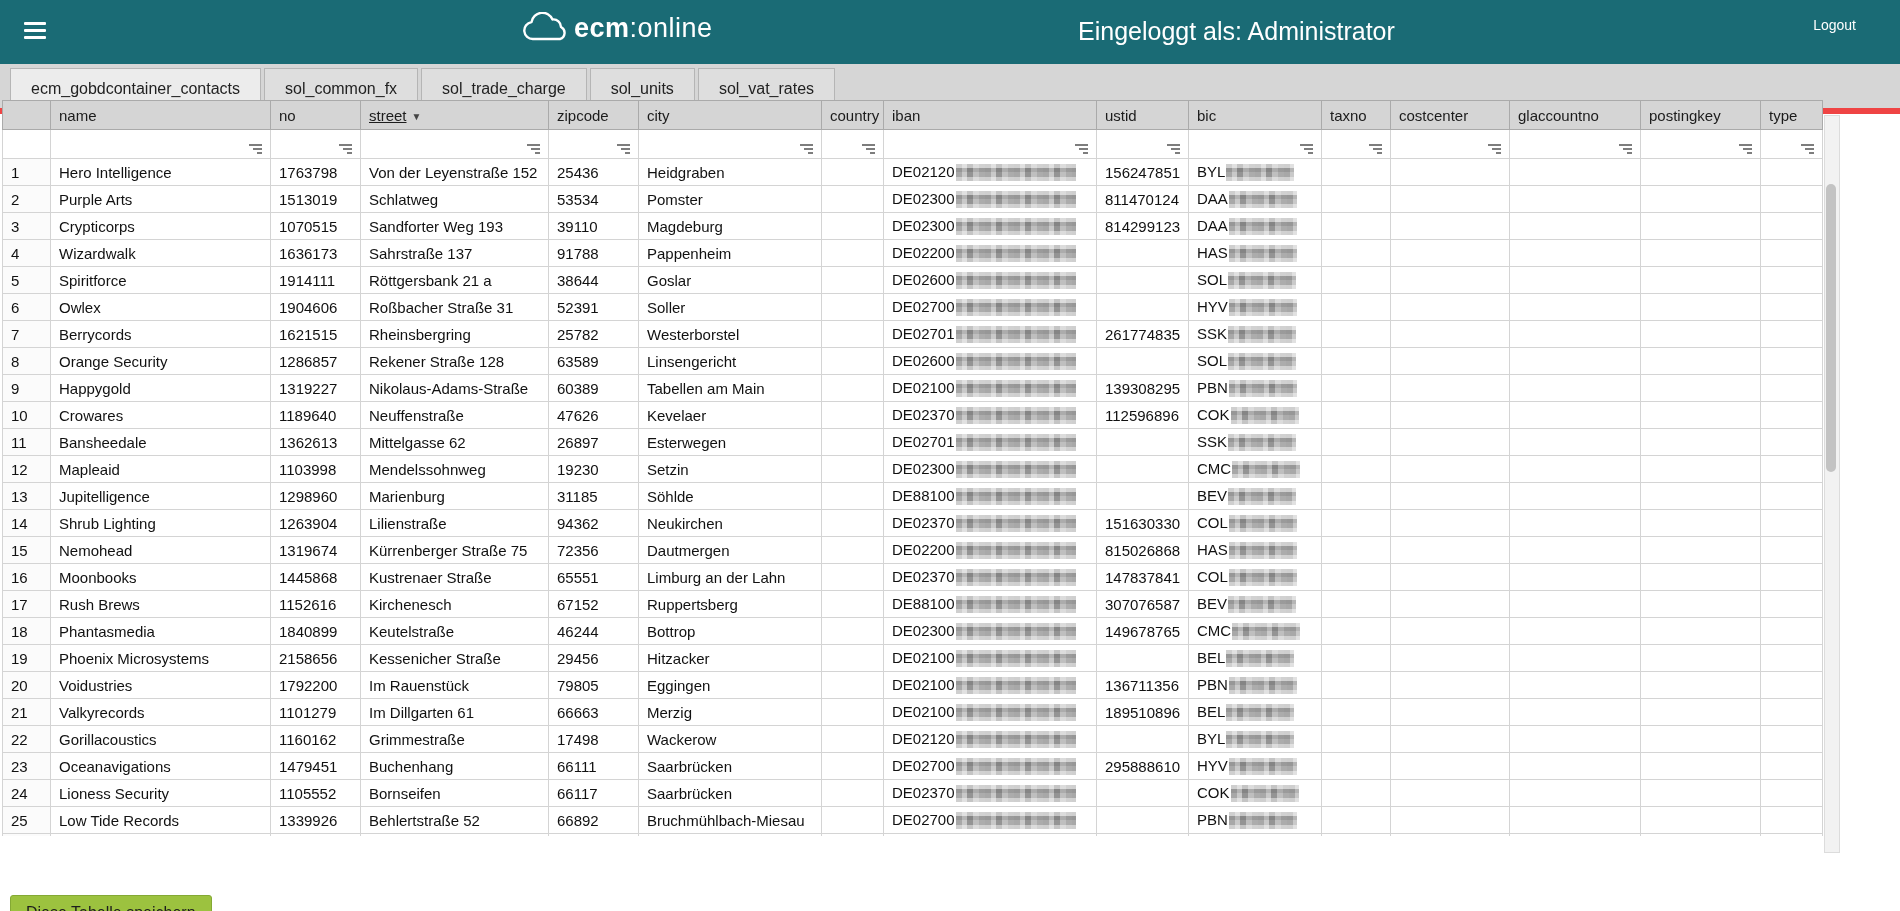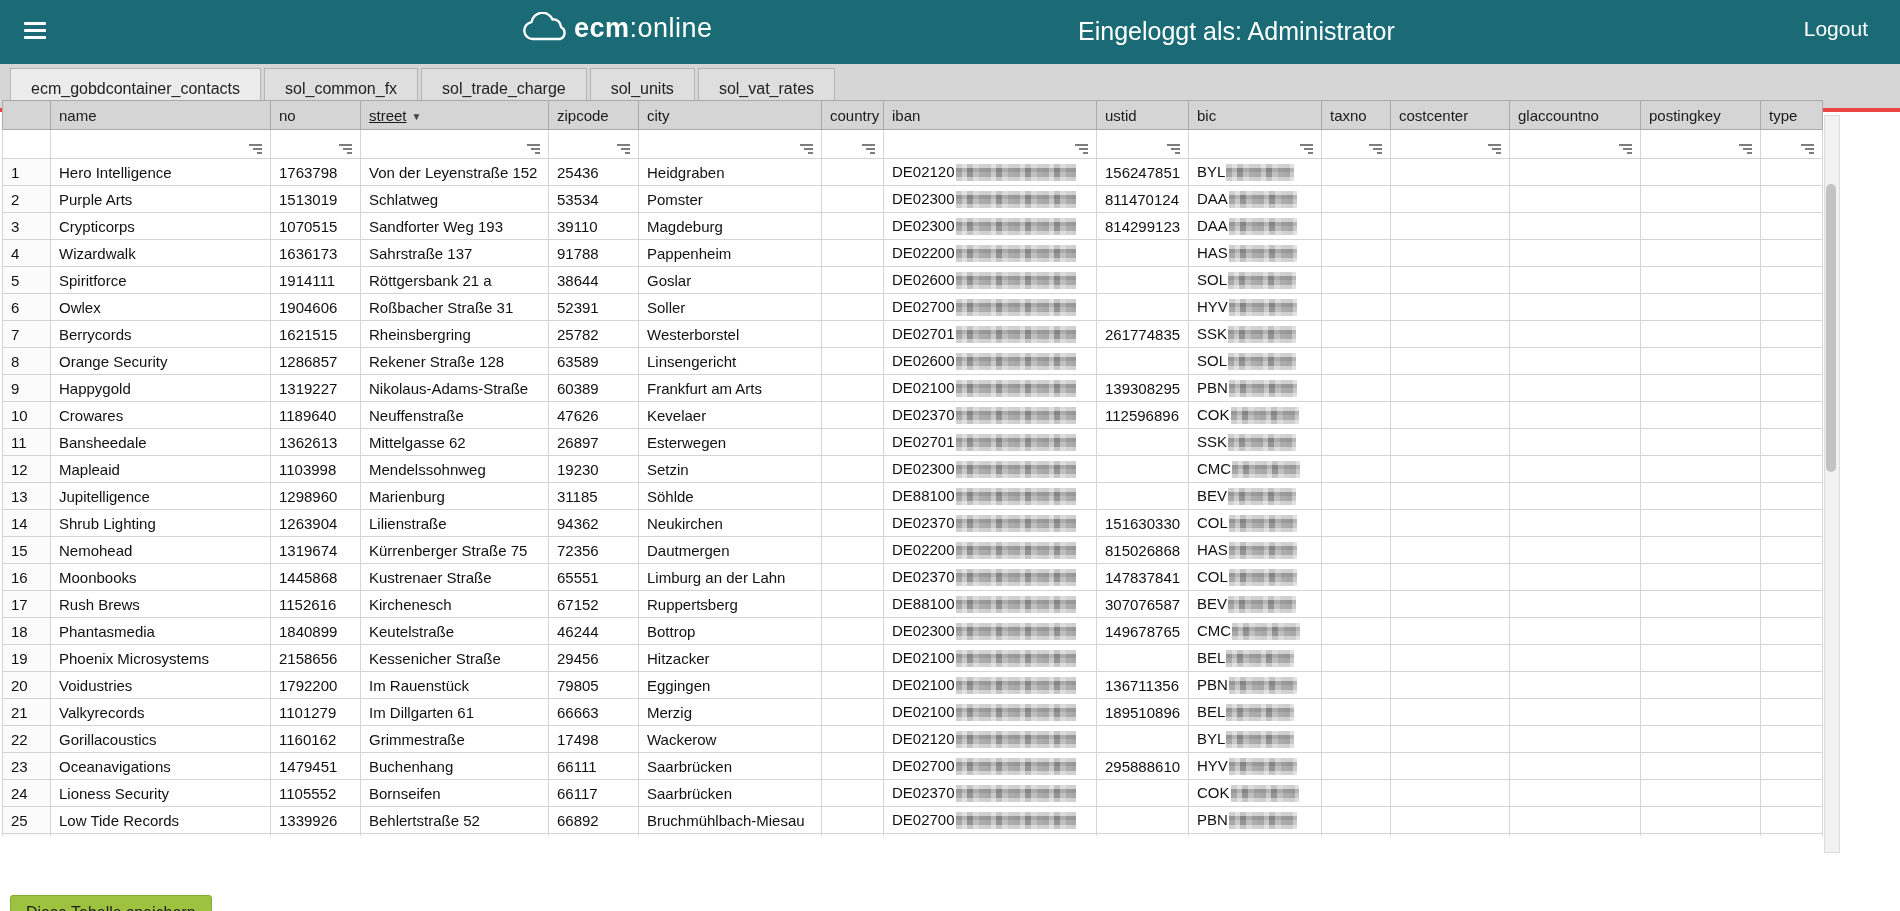--- a/index.html
+++ b/index.html
@@ -10,25 +10,25 @@
 
   
   .topbar{height:64px;background:#1a6b75;color:#fff;position:relative;}
   .hamburger{position:absolute;left:24px;top:22px;width:22px;cursor:pointer;}
   .hamburger i{display:block;height:3px;background:#fff;margin:0 0 4px 0;border-radius:1px;}
   .logo{position:absolute;left:520px;top:12px;display:flex;align-items:center;gap:4px;}
   .logo svg{display:block;}
   .brand{font-size:27px;letter-spacing:.5px;}
   .brand b{font-weight:bold;}
   .login-info{position:absolute;left:1078px;top:17px;font-size:25px;}
-  .logout{position:absolute;right:32px;top:17px;font-size:21px;cursor:pointer;}
+  .logout{position:absolute;right:44px;top:17px;font-size:14px;cursor:pointer;}
 
   
   .tabbar{height:44px;background:#d6d6d6;display:flex;align-items:flex-end;
-          padding-left:10px;gap:3px;border-bottom:4px solid #ef4444;}
+          padding-left:10px;gap:3px;border-bottom:6px solid #ef4444;}
   .tab{height:39px;line-height:39px;padding:0 20px;background:#dedede;
        border:1px solid #b5b5b5;border-bottom:none;font-size:16px;color:#222;cursor:pointer;}
   .tab.active{background:#ececec;}
 
   
   .grid-wrap{position:absolute;top:100px;left:2px;width:1822px;height:736px;overflow:hidden;}
   table.grid{border-collapse:collapse;table-layout:fixed;width:1820px;background:#fff;}
   .grid th,.grid td{border:1px solid #d4d4d4;padding:0 8px;font-size:15px;height:26px;
        white-space:nowrap;overflow:hidden;text-align:left;font-weight:normal;color:#111;}
   .hdr-row th{background:#d5d5d5;border-color:#aaaaaa;height:28px;color:#1c1c1c;}
@@ -366,21 +366,21 @@
           <td class="cell"></td>
           <td class="cell"></td>
           <td class="cell"></td>
         </tr>
         <tr class="data-row">
           <td class="rownum">9</td>
           <td class="cell">Happygold</td>
           <td class="cell">1319227</td>
           <td class="cell">Nikolaus-Adams-Straße</td>
           <td class="cell">60389</td>
-          <td class="cell">Frankfurt am Arts</td>
+          <td class="cell">Tabellen am Main</td>
           <td class="cell"></td>
           <td class="cell"><span>DE02100</span><span class="pix pix-iban"></span></td>
           <td class="cell">139308295</td>
           <td class="cell"><span>PBN</span><span class="pix pix-bic"></span></td>
           <td class="cell"></td>
           <td class="cell"></td>
           <td class="cell"></td>
           <td class="cell"></td>
           <td class="cell"></td>
         </tr>

